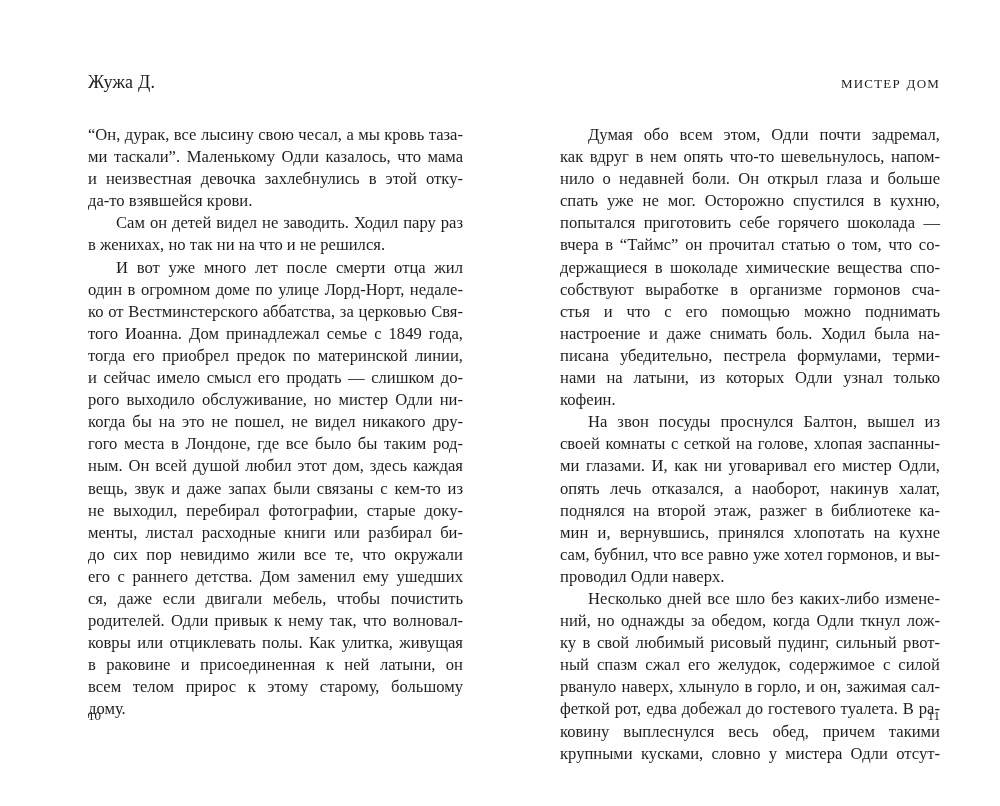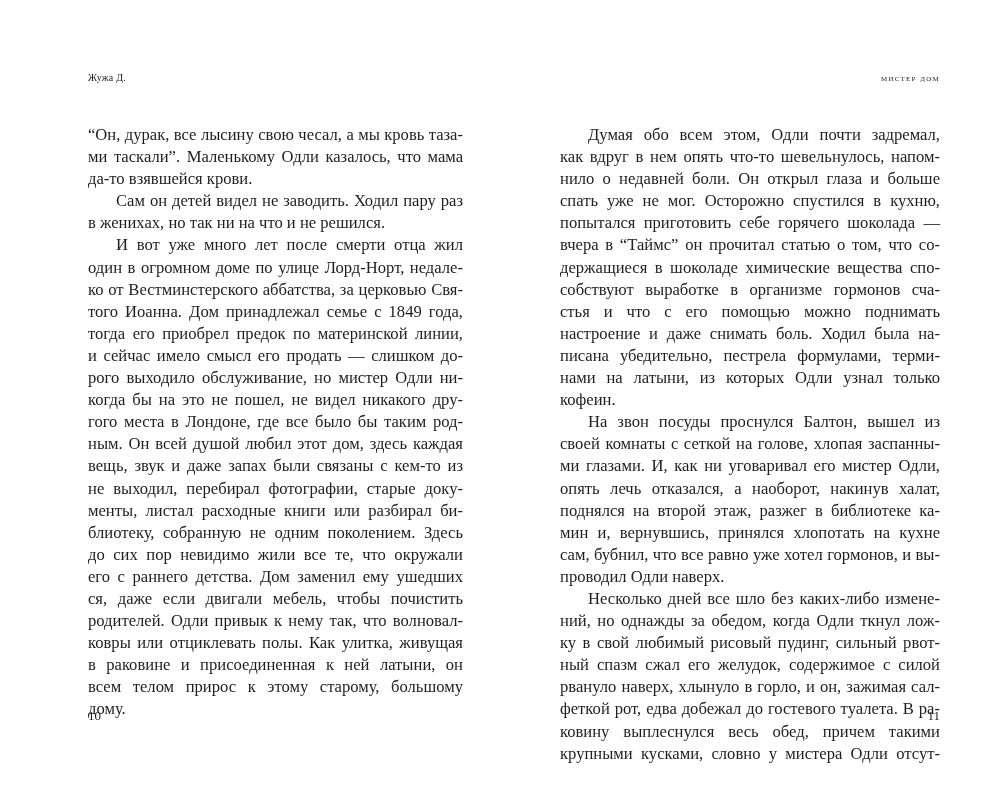--- a/index.html
+++ b/index.html
@@ -1,57 +1,57 @@
 <!DOCTYPE html>
 <html><head>
 <meta charset="utf-8">
 <style>
   html, body { margin: 0; padding: 0; background: #ffffff; }
   body { width: 1000px; height: 806px; position: relative; overflow: hidden;
          font-family: "Liberation Serif", "DejaVu Serif", serif; color: #1e1e1e; }
   .page { position: absolute; top: 0; height: 806px; }
   .page-left { left: 88px; width: 375px; }
   .page-right { left: 560px; width: 380px; }
-  .running-head { position: absolute; top: 72px; font-size: 10px; letter-spacing: 0.2px; }
+  .running-head { position: absolute; top: 72px; font-size: 18px; letter-spacing: 0.2px; }
   .page-left .running-head { left: 0; }
   .page-right .running-head { right: 0; font-variant: small-caps; letter-spacing: 1.2px; text-transform: lowercase; }
   .text-block { position: absolute; top: 124px; left: 0; right: 0;
                 font-size: 16.6px; line-height: 22.1px; text-align: justify; font-family: Liberation Serif, serif; }
   .line { display: block; white-space: nowrap; text-align: justify; text-align-last: justify; height: 22.1px; overflow: visible; }
   .line.last { text-align-last: left; }
   .line.indent { padding-left: 28px; }
   .folio { position: absolute; top: 708px; font-size: 13px; }
   .page-left .folio { left: 0; }
   .page-right .folio { right: 0; }
 </style>
 </head>
 <body>
 
 <div class="page page-left">
   <div class="running-head">Жужа Д.</div>
   <div class="text-block">
       <span class="line">“Он, дурак, все лысину свою чесал, а мы кровь таза-</span>
       <span class="line">ми таскали”. Маленькому Одли казалось, что мама</span>
+      <span class="line">и неизвестная девочка захлебнулись в этой отку-</span>
       <span class="line last">да-то взявшейся крови.</span>
       <span class="line indent">Сам он детей видел не заводить. Ходил пару раз</span>
       <span class="line last">в женихах, но так ни на что и не решился.</span>
       <span class="line indent">И вот уже много лет после смерти отца жил</span>
       <span class="line">один в огромном доме по улице Лорд-Норт, недале-</span>
       <span class="line">ко от Вестминстерского аббатства, за церковью Свя-</span>
       <span class="line">того Иоанна. Дом принадлежал семье с 1849 года,</span>
       <span class="line">тогда его приобрел предок по материнской линии,</span>
       <span class="line">и сейчас имело смысл его продать — слишком до-</span>
       <span class="line">рого выходило обслуживание, но мистер Одли ни-</span>
       <span class="line">когда бы на это не пошел, не видел никакого дру-</span>
       <span class="line">гого места в Лондоне, где все было бы таким род-</span>
       <span class="line">ным. Он всей душой любил этот дом, здесь каждая</span>
       <span class="line">вещь, звук и даже запах были связаны с кем-то из</span>
       <span class="line">не выходил, перебирал фотографии, старые доку-</span>
       <span class="line">менты, листал расходные книги или разбирал би-</span>
-      <span class="line">блиотеку, собранную не одним поколением. Здесь</span>
       <span class="line">до сих пор невидимо жили все те, что окружали</span>
       <span class="line">его с раннего детства. Дом заменил ему ушедших</span>
       <span class="line">ся, даже если двигали мебель, чтобы почистить</span>
       <span class="line">родителей. Одли привык к нему так, что волновал-</span>
       <span class="line">ковры или отциклевать полы. Как улитка, живущая</span>
       <span class="line">в раковине и присоединенная к ней латыни, он</span>
       <span class="line">всем телом прирос к этому старому, большому</span>
       <span class="line last">дому.</span>
     </div>
   <div class="folio">10</div>

